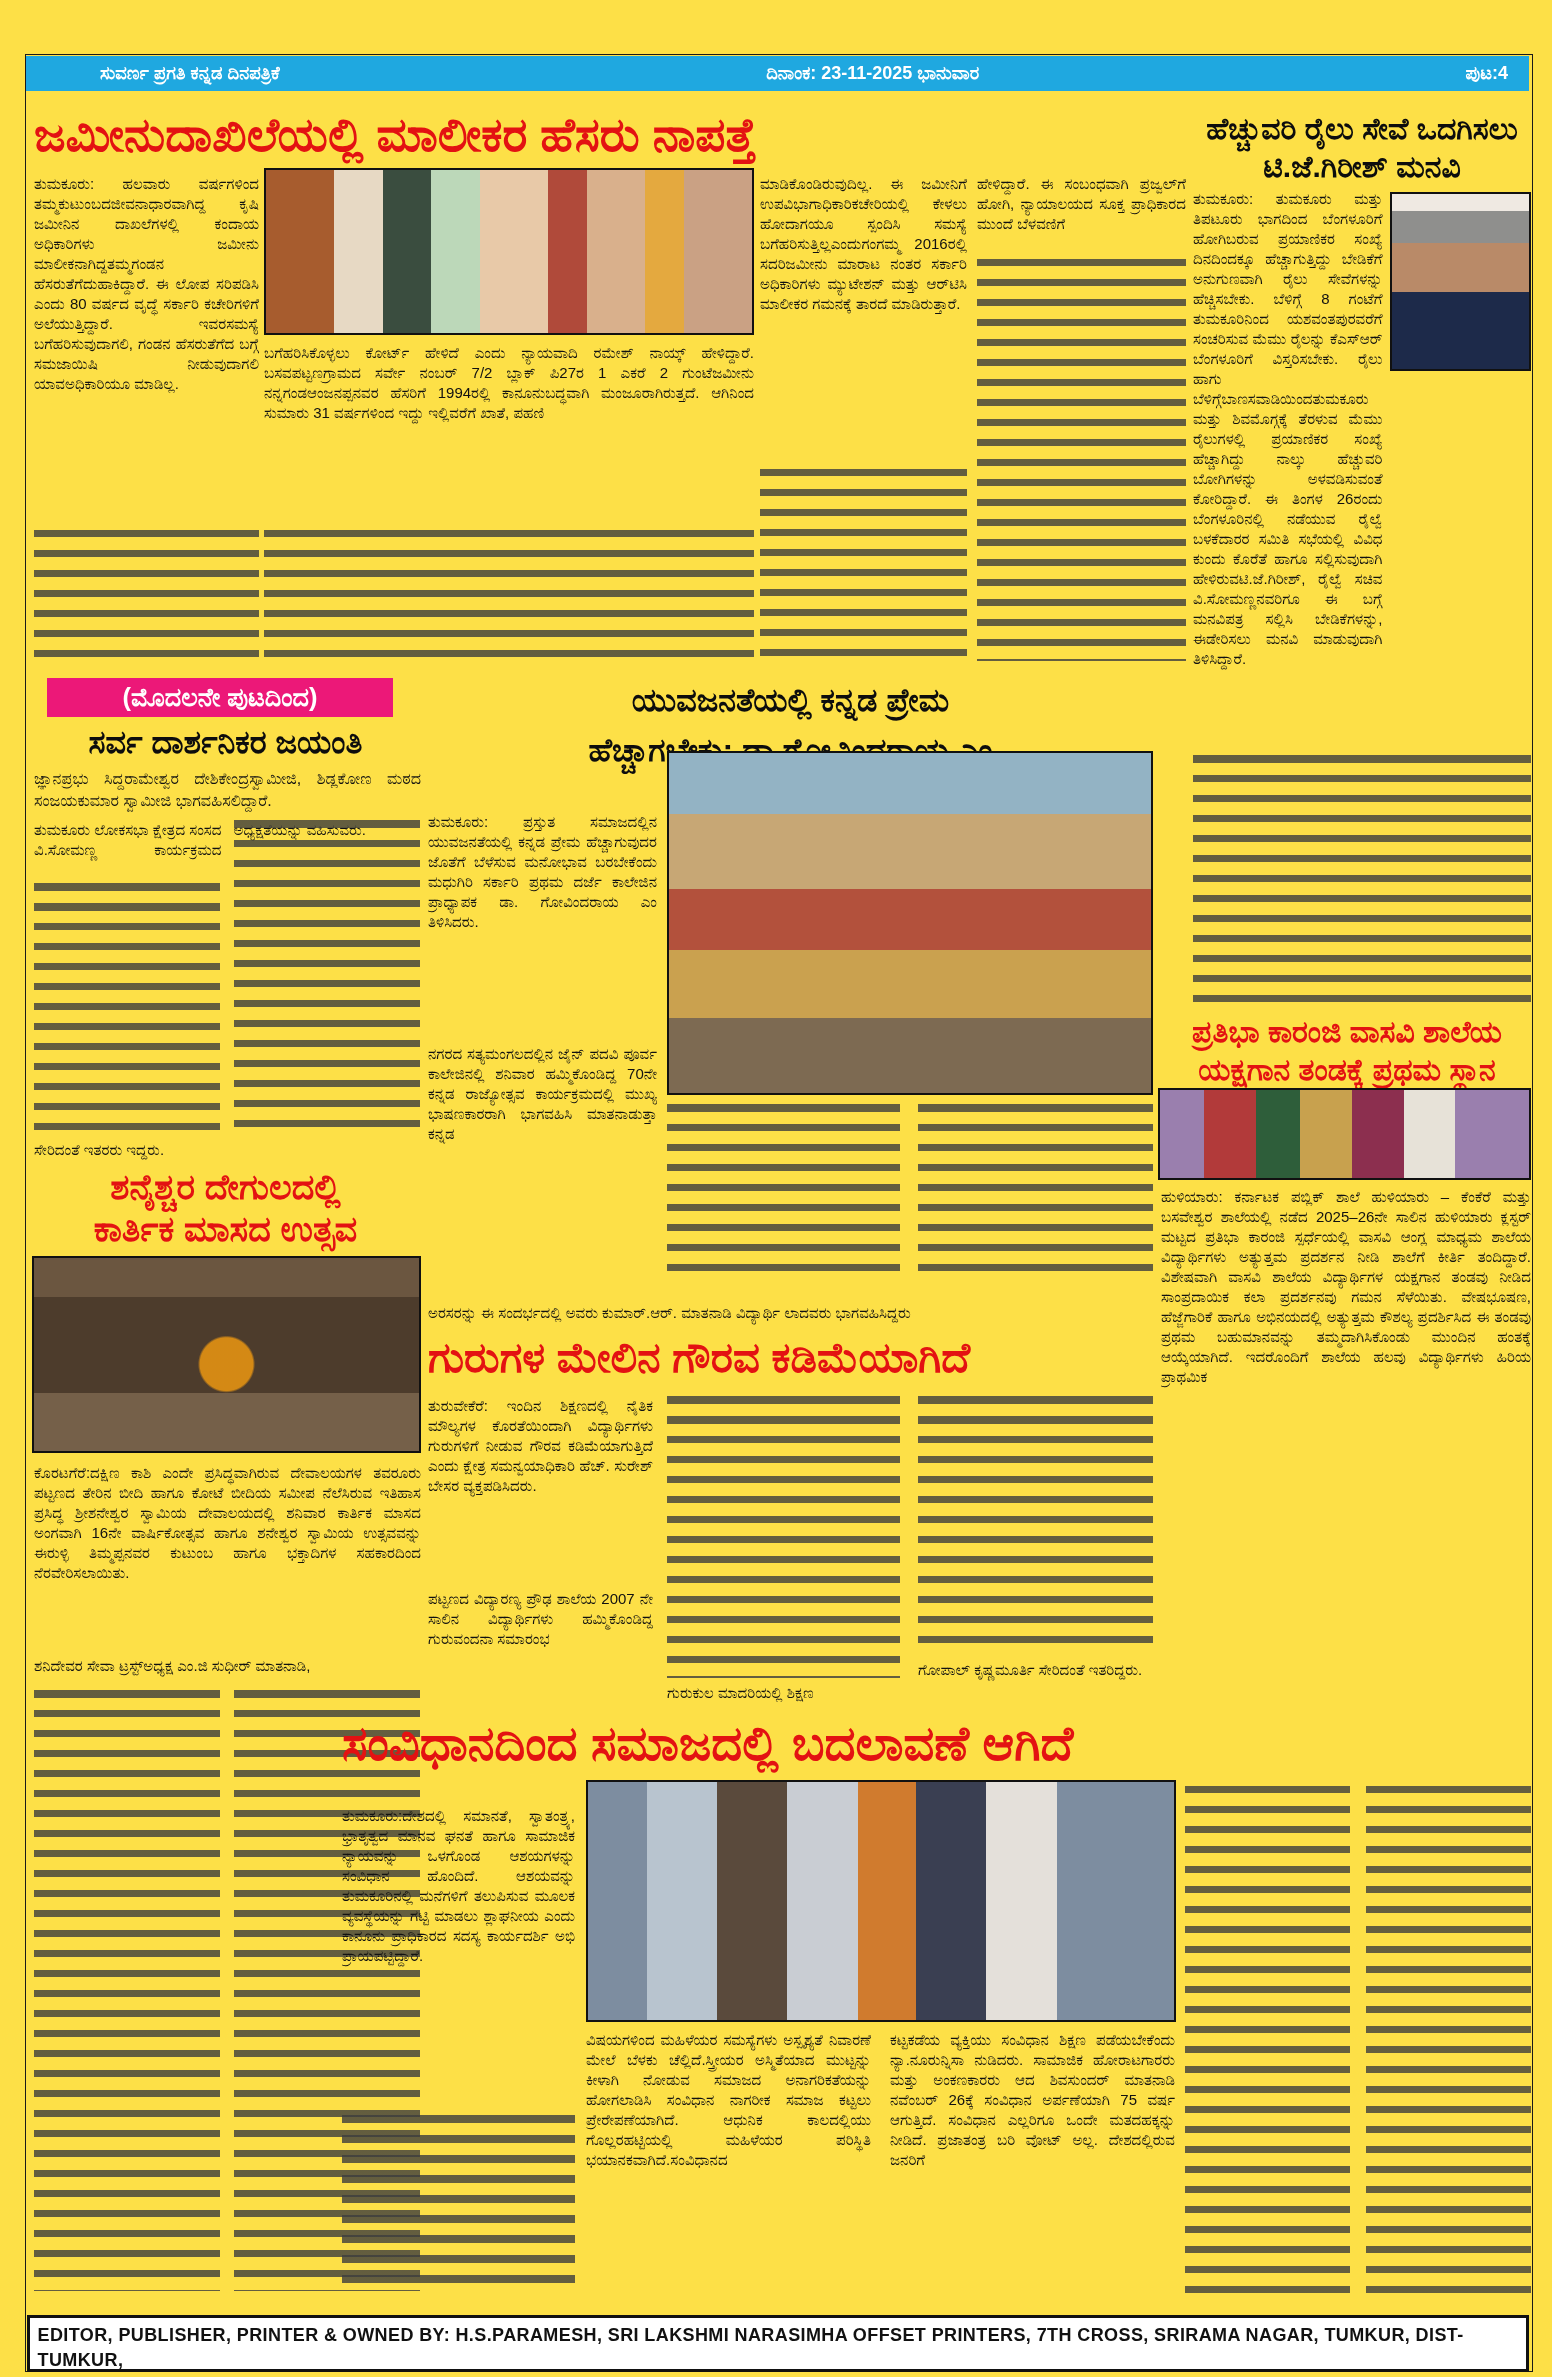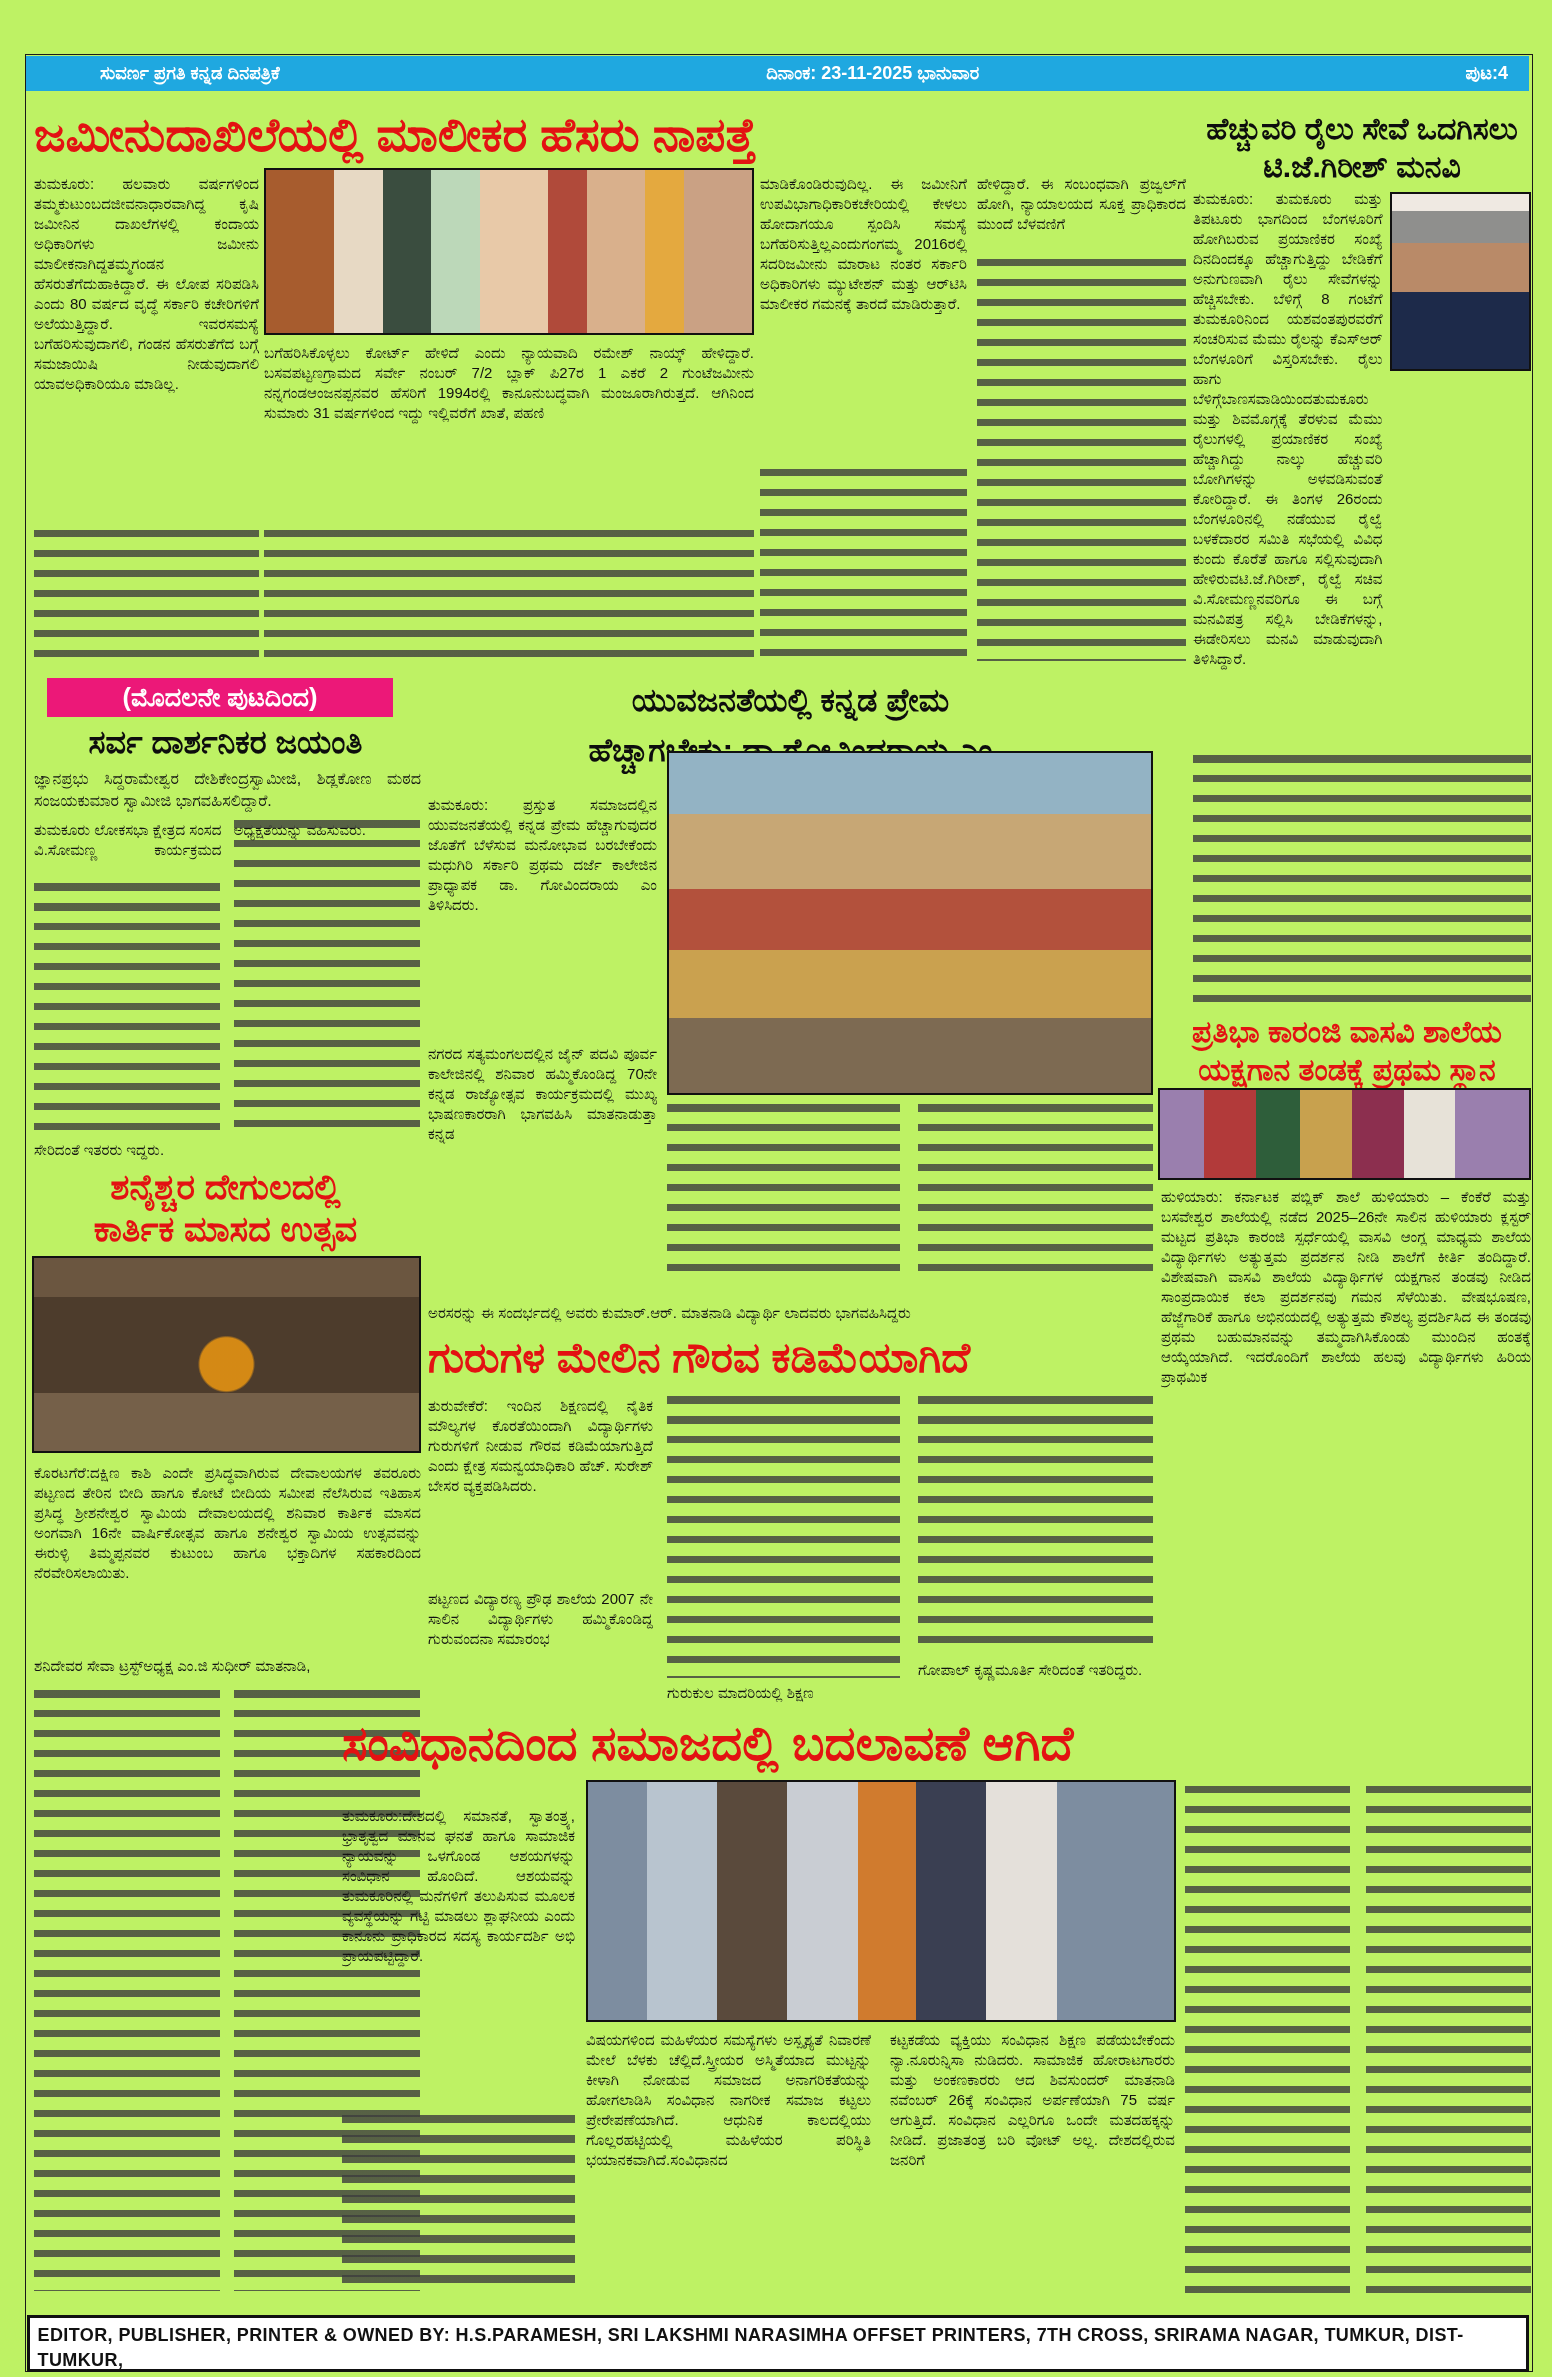--- a/index.html
+++ b/index.html
@@ -1,16 +1,16 @@
 <!DOCTYPE html>
 <html style="font-size:12px"><head>
 <meta charset="utf-8">
 <style>
   html,body{margin:0;padding:0;background:#ffffff;}
-  .sheet{position:relative;width:1553px;height:2377px;background:#bef264;
+  .sheet{position:relative;width:1553px;height:2377px;background:#fde047;
          font-family:"Liberation Sans",sans-serif;color:#111;overflow:hidden;}
   .abs{position:absolute;}
   .frame{border:1.5px solid #1a1a1a;}
   .just{text-align:justify;text-justify:inter-word;}
   .body-txt{font-size:15px;line-height:20px;overflow:hidden;}
   .tx{background:repeating-linear-gradient(180deg,#3d3d3d 0 7.5px,rgba(0,0,0,0) 7.5px 20px);opacity:.8;}
   .hd-red{color:#e31212;font-weight:bold;}
   .hd-blk{color:#0d0d0d;font-weight:bold;}
   .center{text-align:center;}
   .photo{border:2.3px solid #111;box-sizing:border-box;}
@@ -81,21 +81,21 @@
        radial-gradient(circle at 50% 55%, #e0b23c 0 12%, rgba(0,0,0,0) 13%);background-blend-mode:overlay;"></div>
   <div class="abs body-txt just" style="left:34px;top:1463px;width:387px;height:188px;">ಕೊರಟಗೆರೆ:ದಕ್ಷಿಣ ಕಾಶಿ ಎಂದೇ ಪ್ರಸಿದ್ಧವಾಗಿರುವ ದೇವಾಲಯಗಳ ತವರೂರು ಪಟ್ಟಣದ ತೇರಿನ ಬೀದಿ ಹಾಗೂ ಕೋಟೆ ಬೀದಿಯ ಸಮೀಪ ನೆಲೆಸಿರುವ ಇತಿಹಾಸ ಪ್ರಸಿದ್ಧ ಶ್ರೀಶನೇಶ್ವರ ಸ್ವಾಮಿಯ ದೇವಾಲಯದಲ್ಲಿ ಶನಿವಾರ ಕಾರ್ತಿಕ ಮಾಸದ ಅಂಗವಾಗಿ 16ನೇ ವಾರ್ಷಿಕೋತ್ಸವ ಹಾಗೂ ಶನೇಶ್ವರ ಸ್ವಾಮಿಯ ಉತ್ಸವವನ್ನು ಈರುಳ್ಳಿ ತಿಮ್ಮಪ್ಪನವರ ಕುಟುಂಬ ಹಾಗೂ ಭಕ್ತಾದಿಗಳ ಸಹಕಾರದಿಂದ ನೆರವೇರಿಸಲಾಯಿತು.</div>
   <div class="abs body-txt" style="left:34px;top:1656px;width:387px;height:22.5px;">ಶನಿದೇವರ ಸೇವಾ ಟ್ರಸ್ಟ್‌ಅಧ್ಯಕ್ಷ ಎಂ.ಜಿ ಸುಧೀರ್ ಮಾತನಾಡಿ,</div>
   <div class="abs tx" style="left:34px;top:1690px;width:186px;height:601px;"></div>
   <div class="abs tx" style="left:234px;top:1690px;width:186px;height:601px;"></div>
 
   <div class="abs hd-blk center" style="left:428px;top:675px;width:725px;font-size:32px;line-height:50px;">
     <div>ಯುವಜನತೆಯಲ್ಲಿ ಕನ್ನಡ ಪ್ರೇಮ</div>
     <div>ಹೆಚ್ಚಾಗಬೇಕು: ಡಾ.ಗೋವಿಂದರಾಯ ಎಂ</div>
   </div>
-  <div class="abs body-txt just" style="left:428px;top:795px;width:229px;height:248px;">ತುಮಕೂರು: ಪ್ರಸ್ತುತ ಸಮಾಜದಲ್ಲಿನ ಯುವಜನತೆಯಲ್ಲಿ ಕನ್ನಡ ಪ್ರೇಮ ಹೆಚ್ಚಾಗುವುದರ ಜೊತೆಗೆ ಬೆಳೆಸುವ ಮನೋಭಾವ ಬರಬೇಕೆಂದು ಮಧುಗಿರಿ ಸರ್ಕಾರಿ ಪ್ರಥಮ ದರ್ಜೆ ಕಾಲೇಜಿನ ಪ್ರಾಧ್ಯಾಪಕ ಡಾ. ಗೋವಿಂದರಾಯ ಎಂ ತಿಳಿಸಿದರು.</div>
+  <div class="abs body-txt just" style="left:428px;top:812px;width:229px;height:248px;">ತುಮಕೂರು: ಪ್ರಸ್ತುತ ಸಮಾಜದಲ್ಲಿನ ಯುವಜನತೆಯಲ್ಲಿ ಕನ್ನಡ ಪ್ರೇಮ ಹೆಚ್ಚಾಗುವುದರ ಜೊತೆಗೆ ಬೆಳೆಸುವ ಮನೋಭಾವ ಬರಬೇಕೆಂದು ಮಧುಗಿರಿ ಸರ್ಕಾರಿ ಪ್ರಥಮ ದರ್ಜೆ ಕಾಲೇಜಿನ ಪ್ರಾಧ್ಯಾಪಕ ಡಾ. ಗೋವಿಂದರಾಯ ಎಂ ತಿಳಿಸಿದರು.</div>
   <div class="abs body-txt just" style="left:428px;top:1044px;width:229px;height:218px;">ನಗರದ ಸತ್ಯಮಂಗಲದಲ್ಲಿನ ಜೈನ್ ಪದವಿ ಪೂರ್ವ ಕಾಲೇಜಿನಲ್ಲಿ ಶನಿವಾರ ಹಮ್ಮಿಕೊಂಡಿದ್ದ 70ನೇ ಕನ್ನಡ ರಾಜ್ಯೋತ್ಸವ ಕಾರ್ಯಕ್ರಮದಲ್ಲಿ ಮುಖ್ಯ ಭಾಷಣಕಾರರಾಗಿ ಭಾಗವಹಿಸಿ ಮಾತನಾಡುತ್ತಾ ಕನ್ನಡ</div>
   <div class="abs photo" style="left:667px;top:751px;width:486px;height:344px;background:
        linear-gradient(180deg,#93b3c4 0 18%,#c7a775 18% 40%,#b3513c 40% 58%,#caa14f 58% 78%,#7d6a52 78% 100%);"></div>
   <div class="abs tx" style="left:667px;top:1104px;width:233px;height:180px;"></div>
   <div class="abs tx" style="left:918px;top:1104px;width:235px;height:180px;"></div>
   <div class="abs body-txt" style="left:428px;top:1303px;width:725px;height:22.5px;">ಅರಸರನ್ನು ಈ ಸಂದರ್ಭದಲ್ಲಿ ಅವರು ಕುಮಾರ್.ಆರ್. ಮಾತನಾಡಿ ವಿದ್ಯಾರ್ಥಿ ಲಾದವರು ಭಾಗವಹಿಸಿದ್ದರು</div>
 
   <div class="abs hd-red" style="left:428px;top:1331px;width:725px;font-size:42px;line-height:53px;white-space:nowrap;">ಗುರುಗಳ ಮೇಲಿನ ಗೌರವ ಕಡಿಮೆಯಾಗಿದೆ</div>
   <div class="abs body-txt just" style="left:428px;top:1396px;width:225px;height:188px;">ತುರುವೇಕೆರೆ: ಇಂದಿನ ಶಿಕ್ಷಣದಲ್ಲಿ ನೈತಿಕ ಮೌಲ್ಯಗಳ ಕೊರತೆಯಿಂದಾಗಿ ವಿದ್ಯಾರ್ಥಿಗಳು ಗುರುಗಳಿಗೆ ನೀಡುವ ಗೌರವ ಕಡಿಮೆಯಾಗುತ್ತಿದೆ ಎಂದು ಕ್ಷೇತ್ರ ಸಮನ್ವಯಾಧಿಕಾರಿ ಹೆಚ್. ಸುರೇಶ್ ಬೇಸರ ವ್ಯಕ್ತಪಡಿಸಿದರು.</div>
   <div class="abs body-txt just" style="left:428px;top:1589px;width:225px;height:113px;">ಪಟ್ಟಣದ ವಿದ್ಯಾರಣ್ಯ ಪ್ರೌಢ ಶಾಲೆಯ 2007 ನೇ ಸಾಲಿನ ವಿದ್ಯಾರ್ಥಿಗಳು ಹಮ್ಮಿಕೊಂಡಿದ್ದ ಗುರುವಂದನಾ ಸಮಾರಂಭ</div>

